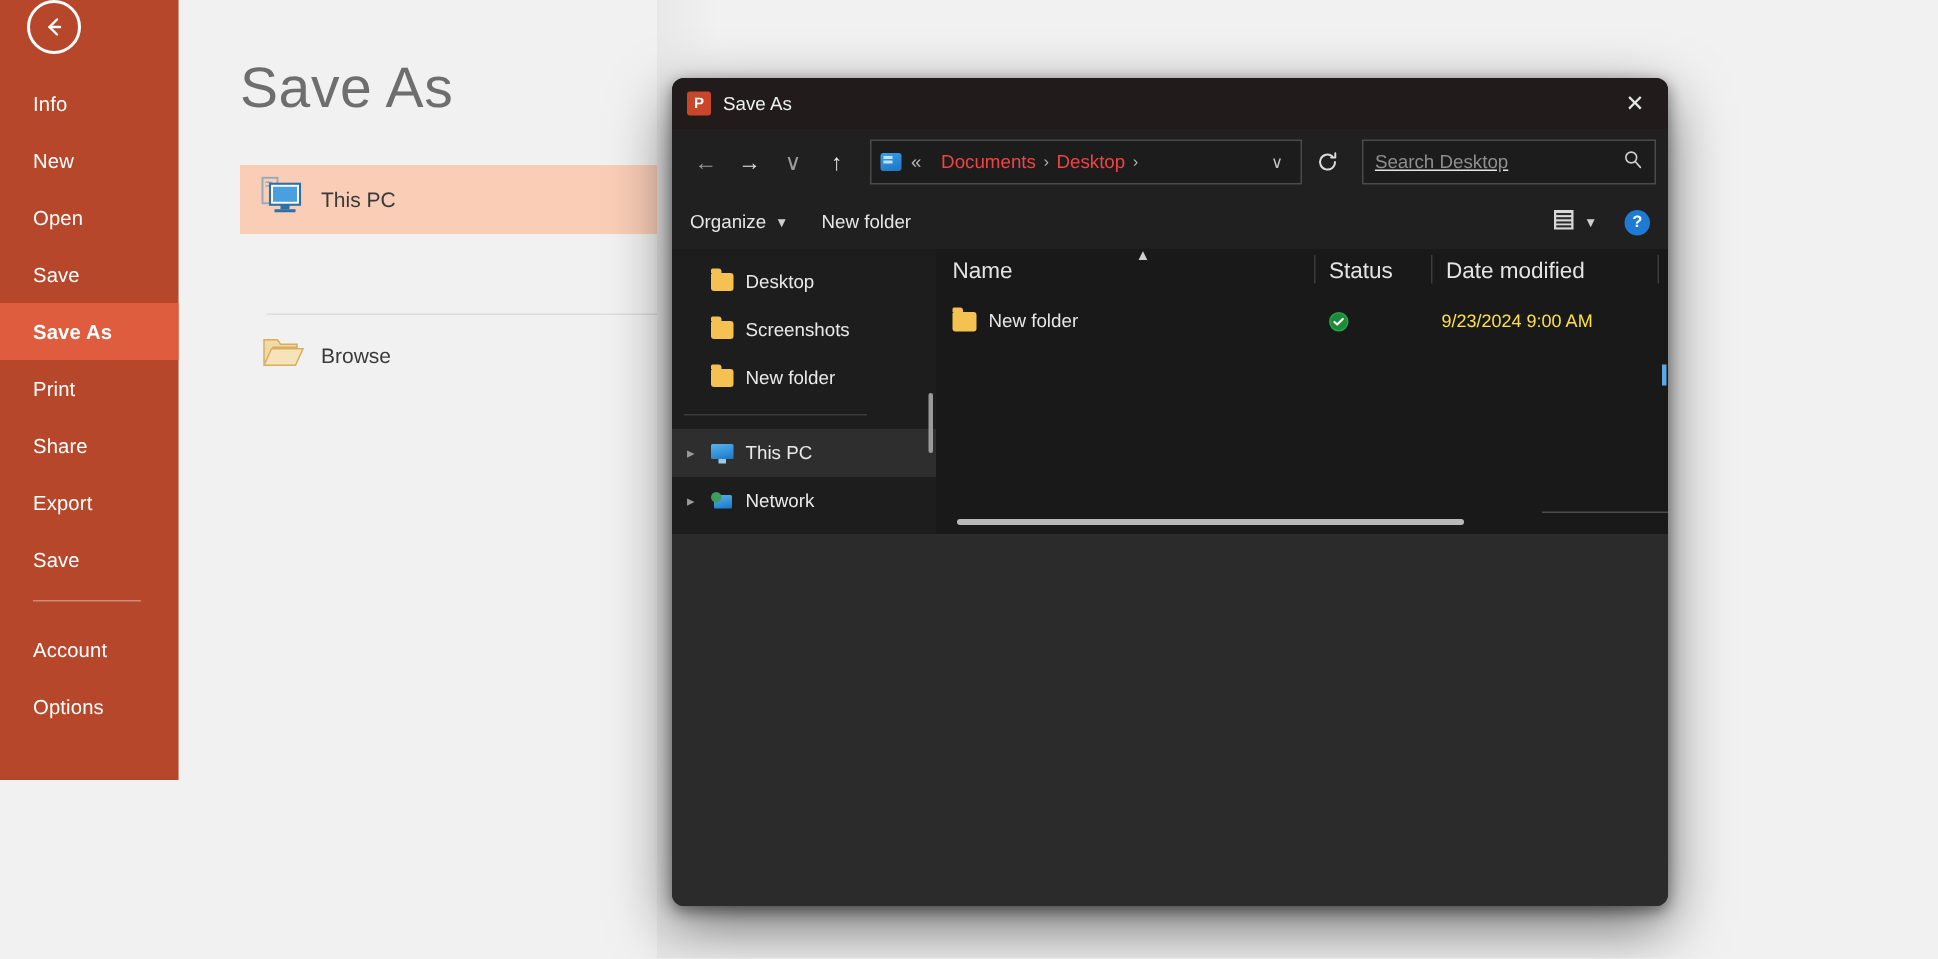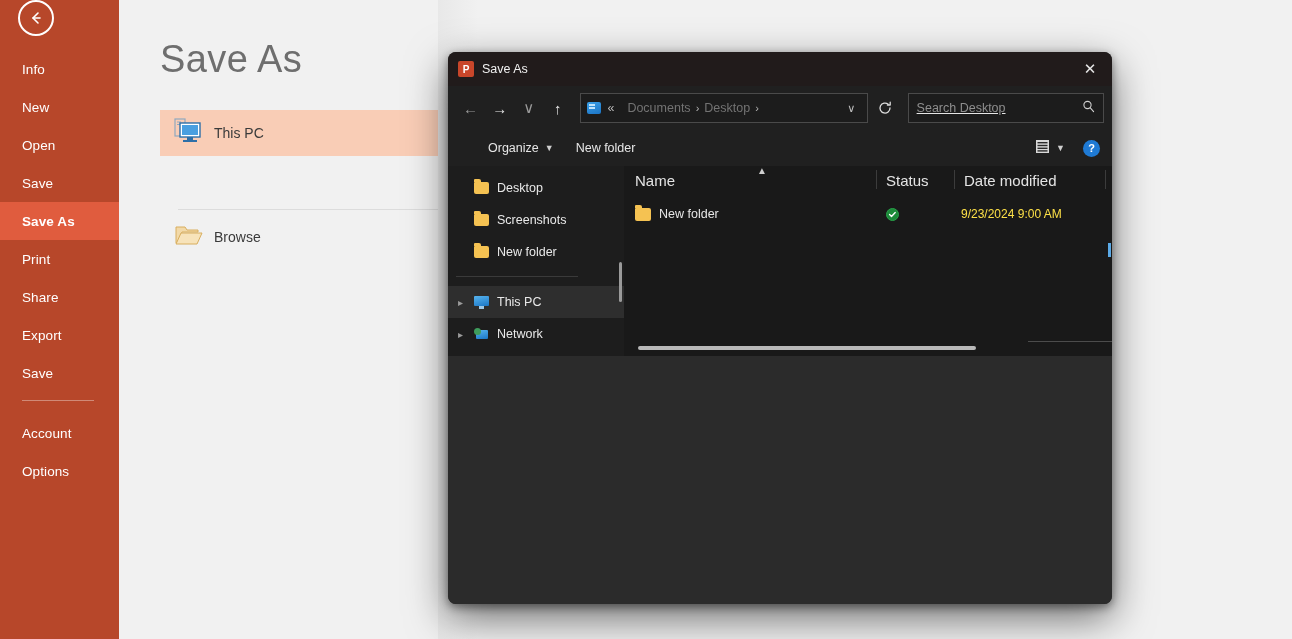--- a/index.html
+++ b/index.html
@@ -14,21 +14,21 @@
   
   #backstage {
     position: absolute; inset: 0;
     background: #f1f1f1;
   }
   #backstage-right-fade {
     position: absolute; left: 438px; top: 0; width: 854px; height: 639px;
     background: linear-gradient(to right, #e8e8e8 0px, #f1f1f1 40px, #f1f1f1 100%);
   }
   #bs-sidebar {
-    position: absolute; left: 0; top: 0; width: 119px; height: 639px;
+    position: absolute; left: 0; top: 0; width: 119px; height: 520px;
     background: #b7472a;
   }
   #back-btn {
     position: absolute; left: 18px; top: 0px; width: 36px; height: 36px;
     border: 2px solid #ffffff; border-radius: 50%;
     display: flex; align-items: center; justify-content: center;
     cursor: pointer;
   }
   #back-btn svg { display:block; }
   .bs-item {
@@ -99,39 +99,39 @@
     flex: 0 0 auto; width: 288px; height: 30px; margin-left: 8px;
     border: 1px solid #4a4a4a; background: #1c1c1c;
     display: flex; align-items: center; padding: 0 6px; cursor: text;
   }
   #addr-ico {
     width: 14px; height: 12px; border-radius: 2px; margin-right: 6px;
     background: linear-gradient(160deg,#3aa0e8 0%, #1c74c4 100%);
     position: relative; flex: 0 0 auto;
   }
   #addr-ico::after{content:"";position:absolute;left:2px;top:2px;width:6px;height:1.5px;background:#bfe3fb;box-shadow:0 3px 0 #bfe3fb;}
-  .crumb { font-size: 12.5px; color: #737373; white-space: nowrap; }
+  .crumb { font-size: 12.5px; color: #ef4444; white-space: nowrap; }
   .crumb.dim { color: #b9b9b9; }
   .sep { color: #b5b5b5; font-size: 11px; margin: 0 5px; }
   #addr-spacer { flex: 1; }
   #addr-chev { color: #c0c0c0; font-size: 11px; padding: 0 6px; cursor: pointer; }
   #refresh-btn {
     width: 26px; height: 30px; margin-left: 4px;
     display: flex; align-items: center; justify-content: center;
     color: #dcdcdc; cursor: pointer;
   }
   #searchbox {
     width: 202px; height: 30px; margin-left: 10px;
     border: 1px solid #4a4a4a; background: #1c1c1c;
     display: flex; align-items: center; padding: 0 8px; cursor: text; text-decoration: underline;
   }
   #search-ph { flex: 1; color: #8e8e8e; font-size: 12.5px; }
 
   #cmdbar { height: 36px; background: #202020; display: flex; align-items: center; padding: 0 12px; }
-  .cmd { font-size: 12.5px; color: #e6e6e6; cursor: pointer; display: flex; align-items: center; margin-left: 28px; }
+  .cmd { font-size: 12.5px; color: #e6e6e6; cursor: pointer; display: flex; align-items: center; }
   .caret { display:inline-block; margin-left: 6px; color: #cfcfcf; font-size: 9px; }
   #cmd-spacer { flex: 1; }
   #viewbtn { display:flex; align-items:center; cursor:pointer; }
   #helpbtn {
     width: 17px; height: 17px; border-radius: 50%; background: #1f7ad4;
     color: #fff; font-size: 11px; font-weight: bold;
     display:flex; align-items:center; justify-content:center;
     margin-left: 18px; cursor: pointer;
   }
 

